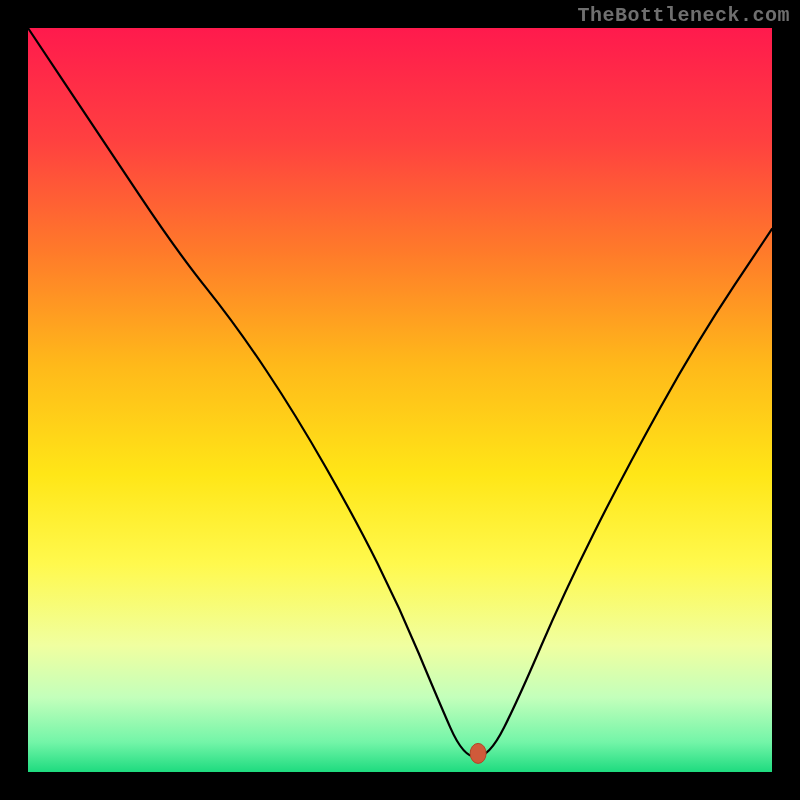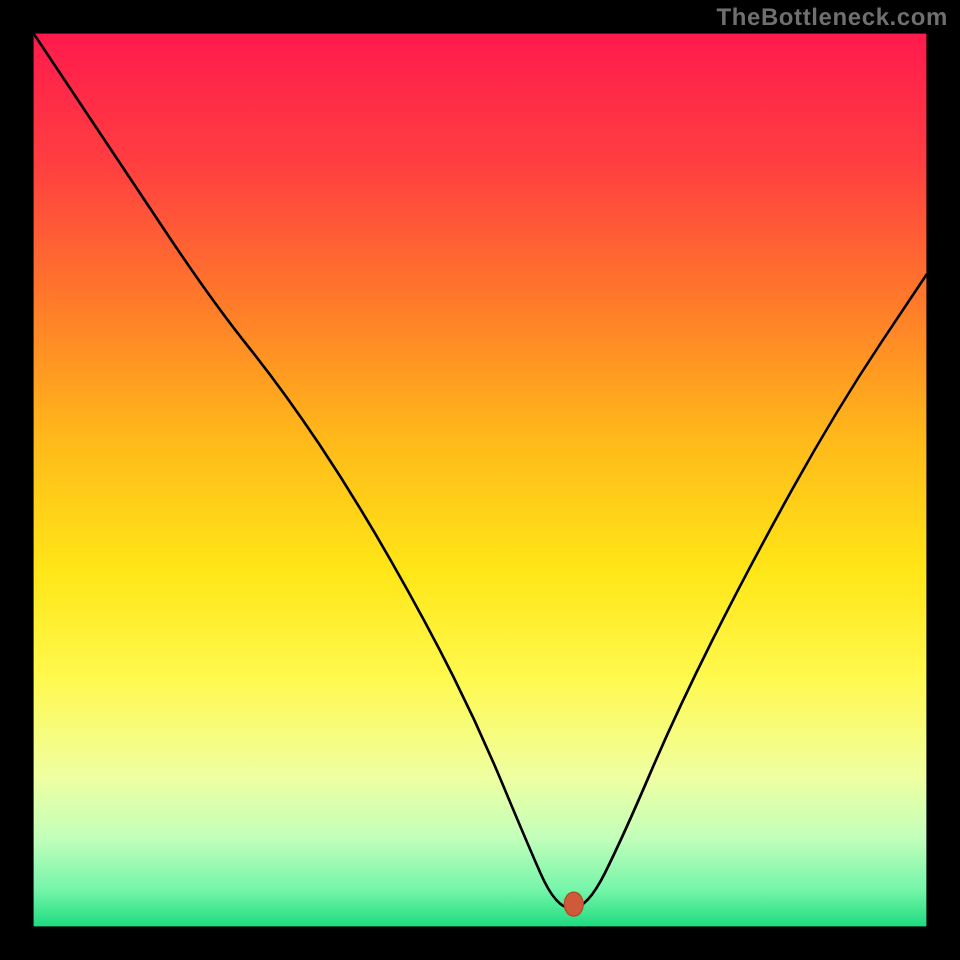--- a/index.html
+++ b/index.html
@@ -15,21 +15,21 @@
     width: 800px;
     height: 800px;
   }
   svg {
     display: block;
   }
   .watermark {
     position: absolute;
     top: 4px;
     right: 10px;
-    font-family: Liberation Sans, sans-serif;
+    font-family: Liberation Mono, monospace;
     font-size: 20px;
     font-weight: 600;
     letter-spacing: 0.5px;
     color: #6f6f6f;
     user-select: none;
   }
 </style>
 </head>
 <body>
 

